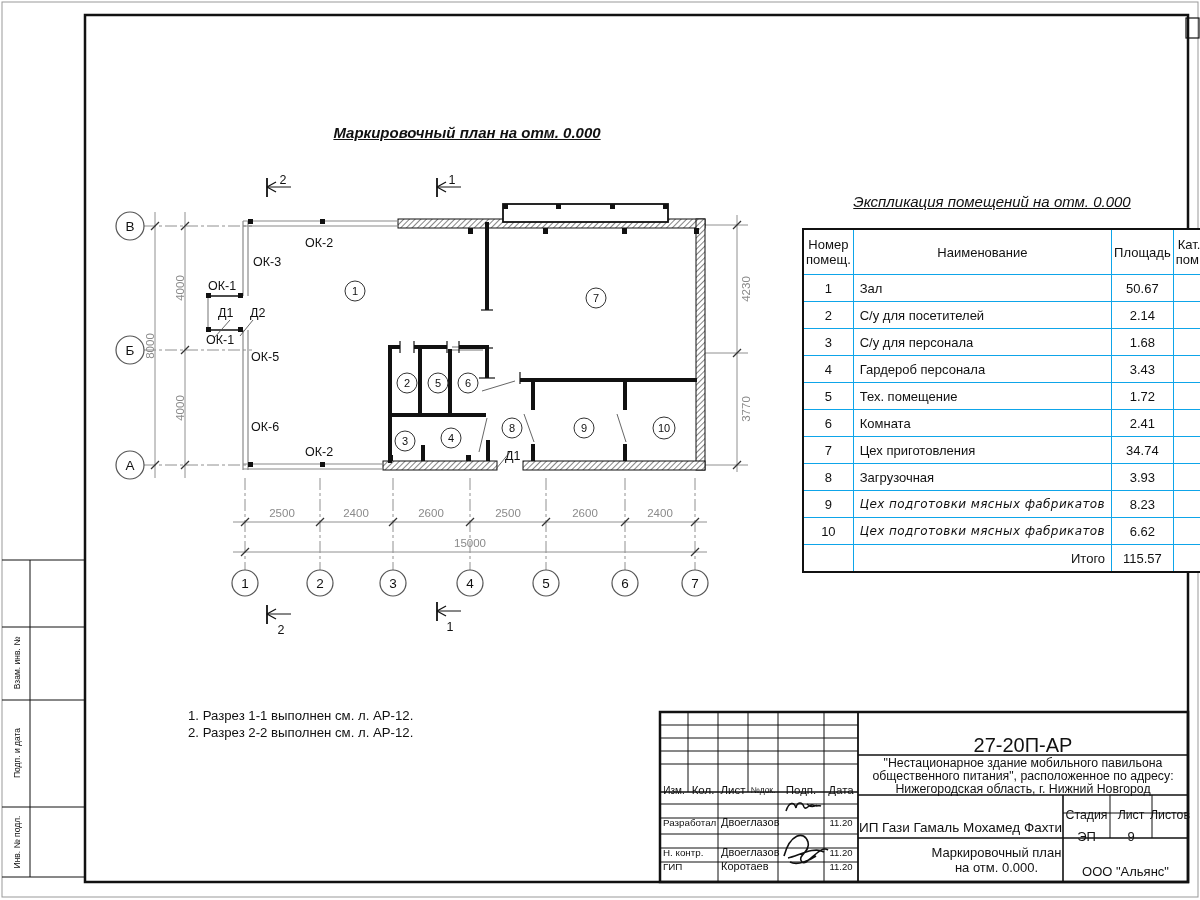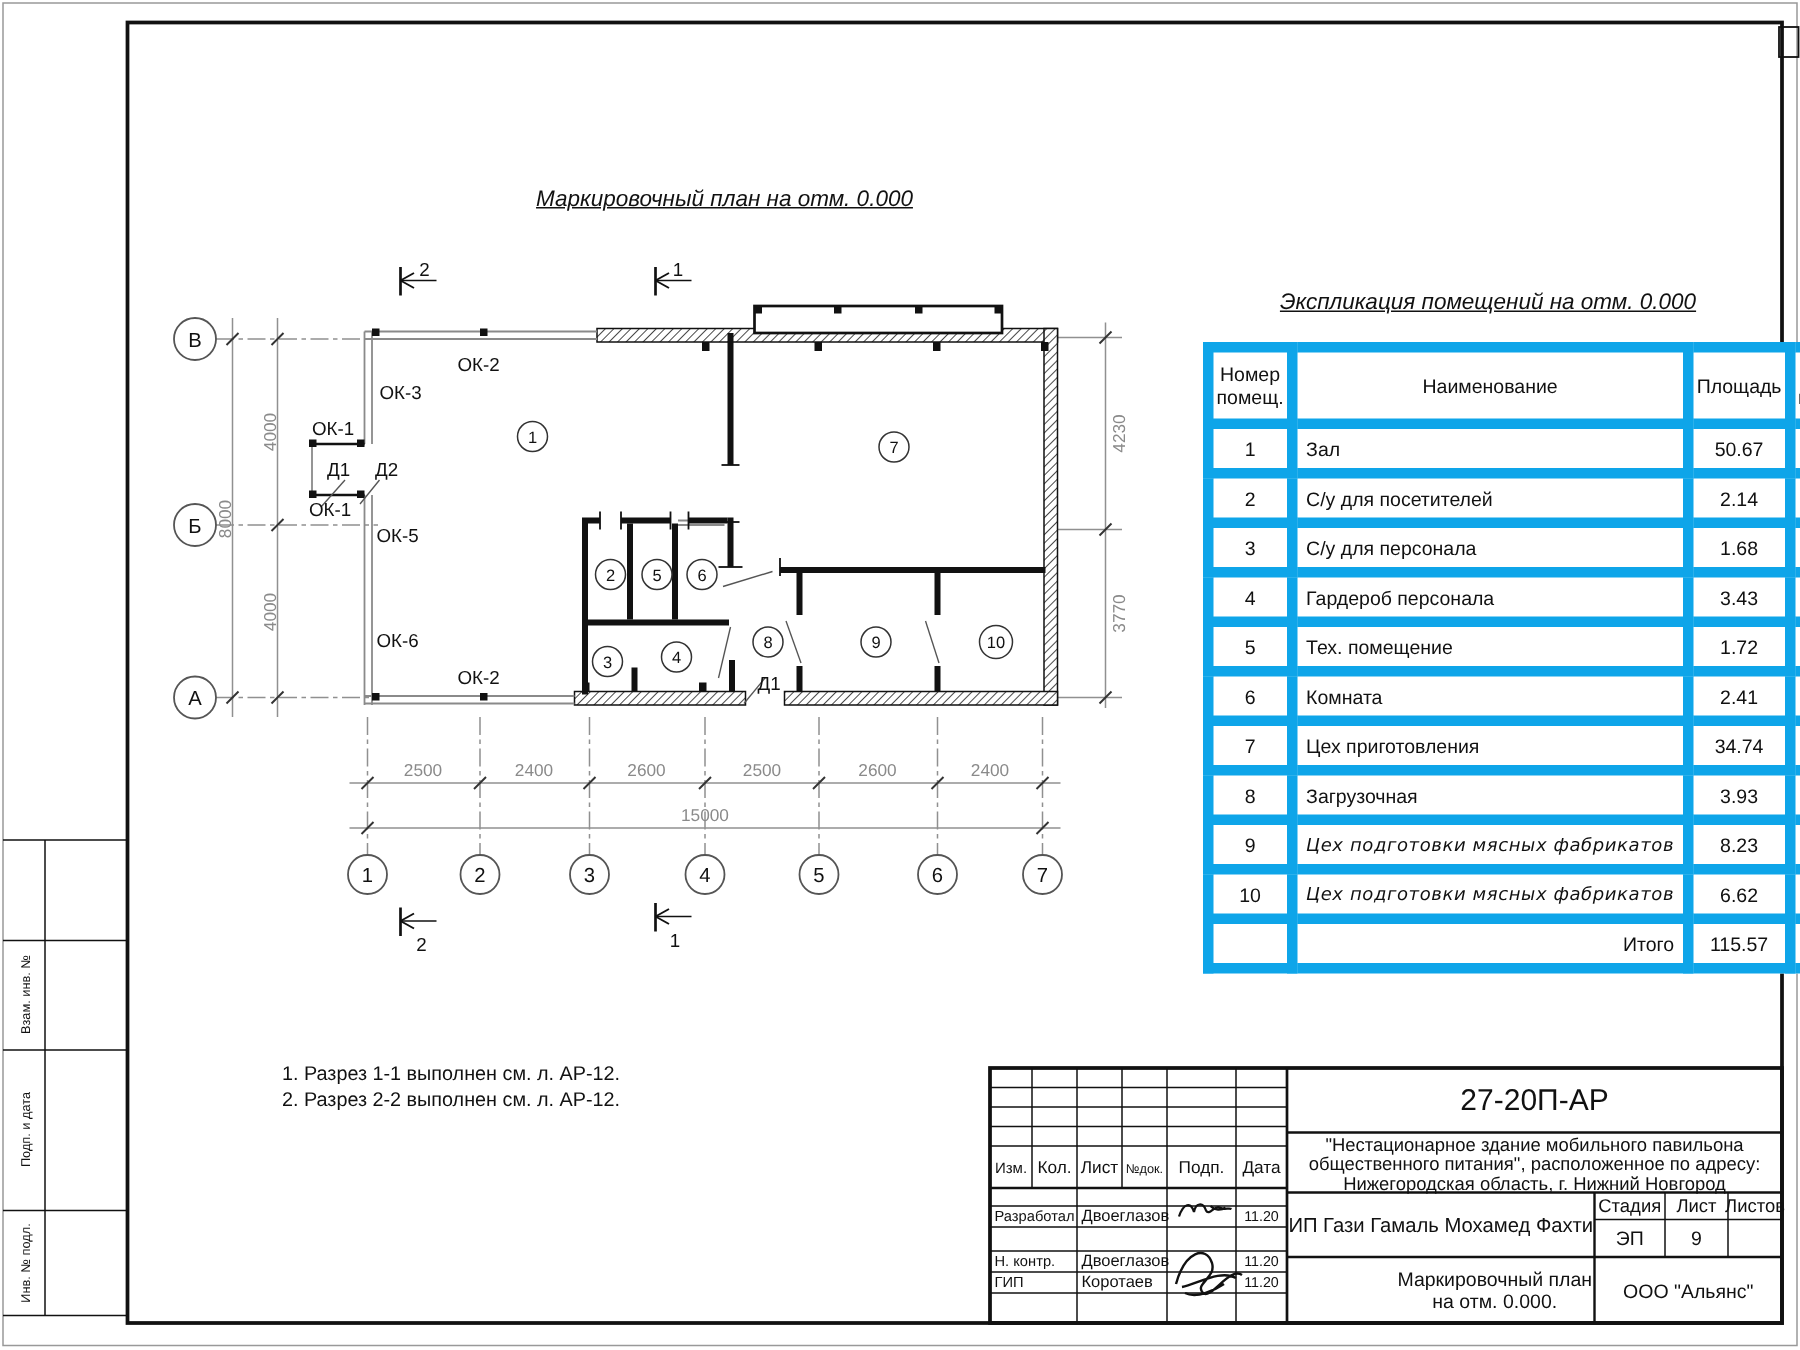--- a/index.html
+++ b/index.html
@@ -10,34 +10,34 @@
   .abs{position:absolute;}
   .ctr{display:flex;align-items:center;justify-content:center;text-align:center;padding-left:36px;}
   
   .dwg-title{font-style:italic;font-size:15px;text-decoration:underline;text-align:center;}
   
   #notes{font-size:13.2px;line-height:16.6px;}
   #notes .note{padding-left:17px;text-indent:-17px;}
   
   #schedule{border-collapse:collapse;table-layout:fixed;background:#fff;}
   #schedule td,#schedule th{
-    border:7px solid #0ea5e9;font-weight:normal;font-size:13px;
+    border:1px solid #0ea5e9;font-weight:normal;font-size:13px;
     padding:0 6px;overflow:hidden;white-space:nowrap;
   }
   #schedule{border:2px solid #111;}
   #schedule th{height:44px;text-align:center;white-space:normal;line-height:15px;padding:0 2px;}
   #schedule td{height:26px;}
   #schedule td.c{text-align:center;padding:0 2px;}
   #schedule td.r{text-align:right;}
   #schedule tbody tr:nth-child(9) td:nth-child(2),
   #schedule tbody tr:nth-child(10) td:nth-child(2){
     font-family:"DejaVu Sans",sans-serif;font-style:italic;font-size:12px;letter-spacing:.4px;
   }
   
-  .tbtxt{position:absolute;display:flex;align-items:center;justify-content:center;text-align:center;}
+  .tbtxt{position:absolute;display:flex;align-items:center;justify-content:center;text-align:center;margin-top:11px;}
   .tbleft{justify-content:flex-start;text-align:left;}
   
 </style>
 </head>
 <body>
 
 <svg class="abs" style="left:0;top:0" width="1200" height="900" viewBox="0 0 1200 900" font-family="Liberation Sans, sans-serif">
   <defs>
     <pattern id="hatch" width="4" height="4" patternUnits="userSpaceOnUse" patternTransform="rotate(45)">
       <rect width="4" height="4" fill="#fff"></rect>
@@ -342,21 +342,21 @@
   <g stroke="#111" fill="none">
     <path stroke-width="1.5" d="M786,811 c3,-9 8,-10 10,-3 c1,-6 6,-7 8,-1 c2,4 6,-4 9,-2 c3,2 6,0 8,1 m-14,-2 c3,3 7,3 10,1"></path>
     <path stroke-width="1.6" d="M784,856 c6,-22 20,-26 24,-14 c3,10 -12,14 -6,20 c5,5 18,-18 26,-12 m-40,8 c10,-2 26,-12 36,-6 m-34,10 c8,4 20,-2 26,-6"></path>
   </g>
 
   <g stroke="#111" fill="none">
     <line x1="802" y1="272" x2="1182" y2="272" stroke-width="1.6"></line>
   </g>
 </svg>
 
-<div class="abs dwg-title" style="left:348px;top:124px;width:270px;">Маркировочный план на отм. 0.000</div>
+<div class="abs dwg-title" style="left:332px;top:124px;width:270px;font-weight:bold;">Маркировочный план на отм. 0.000</div>
 
 <div class="abs dwg-title" style="left:848px;top:193px;width:288px;">Экспликация помещений на отм. 0.000</div>
 
 <table id="schedule" class="abs" style="left:802px;top:228px;">
   <colgroup>
       <col style="width:43px">
       <col style="width:247px">
       <col style="width:60px">
       <col style="width:30px">
     </colgroup>

